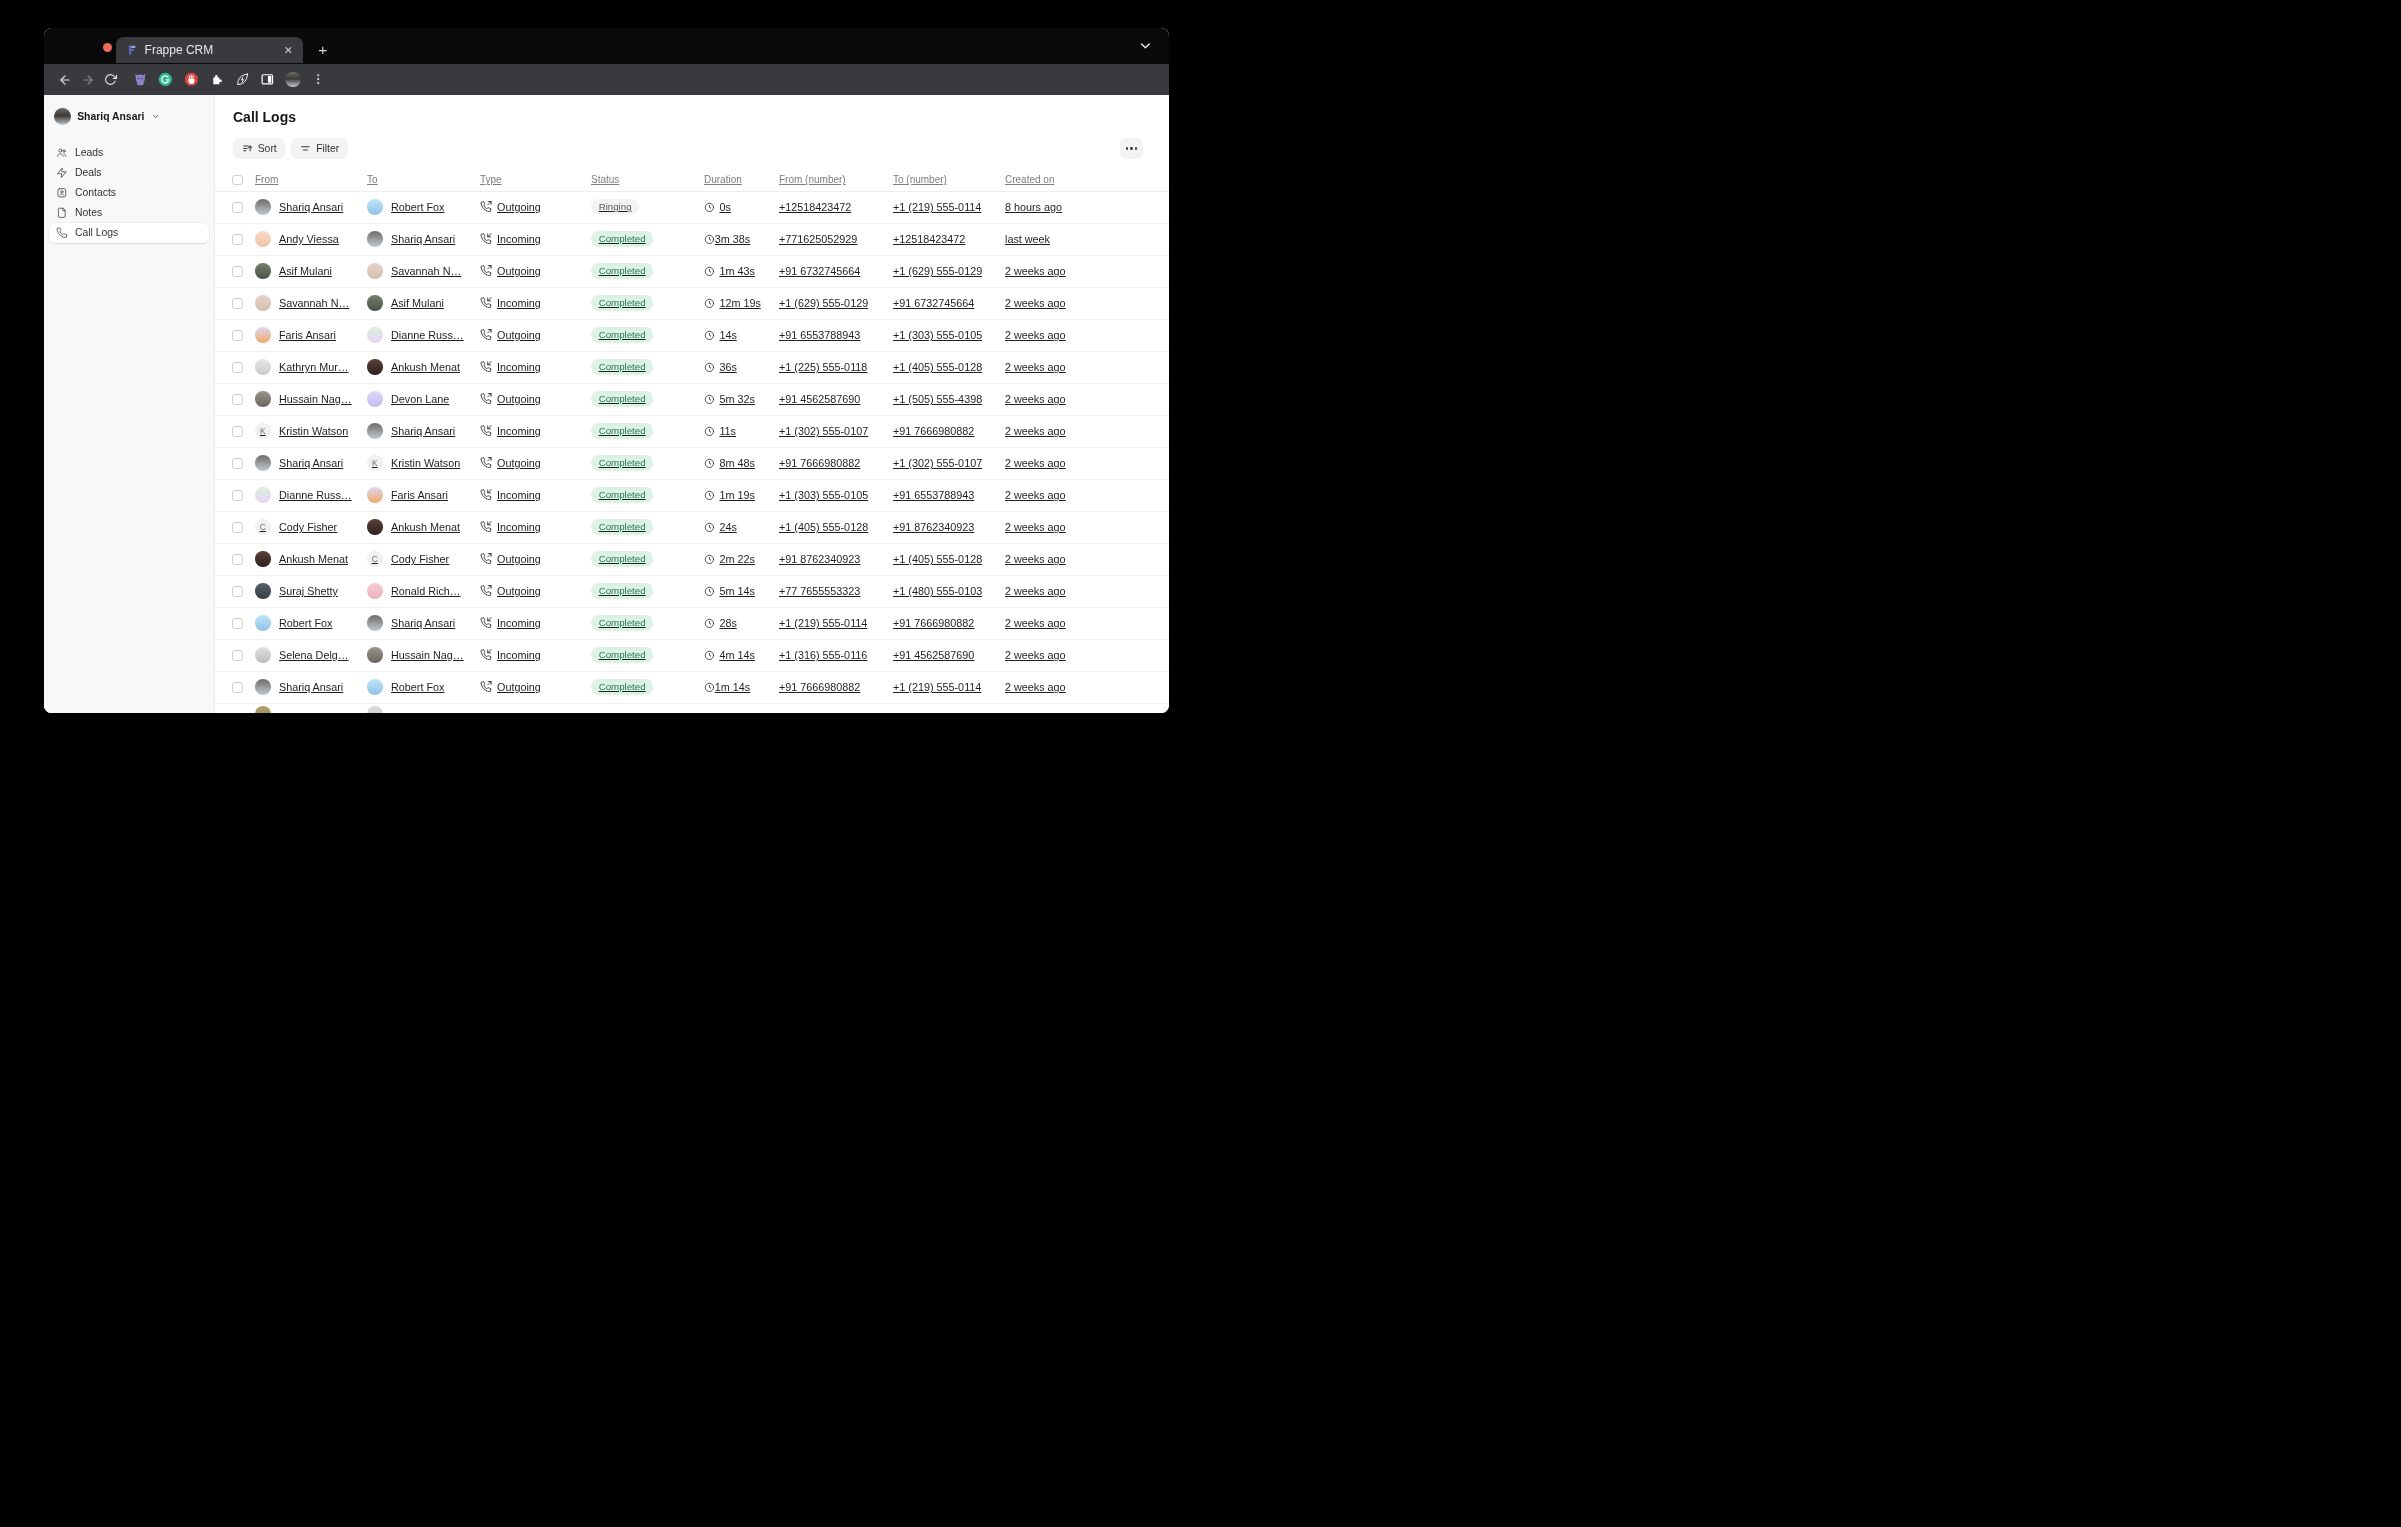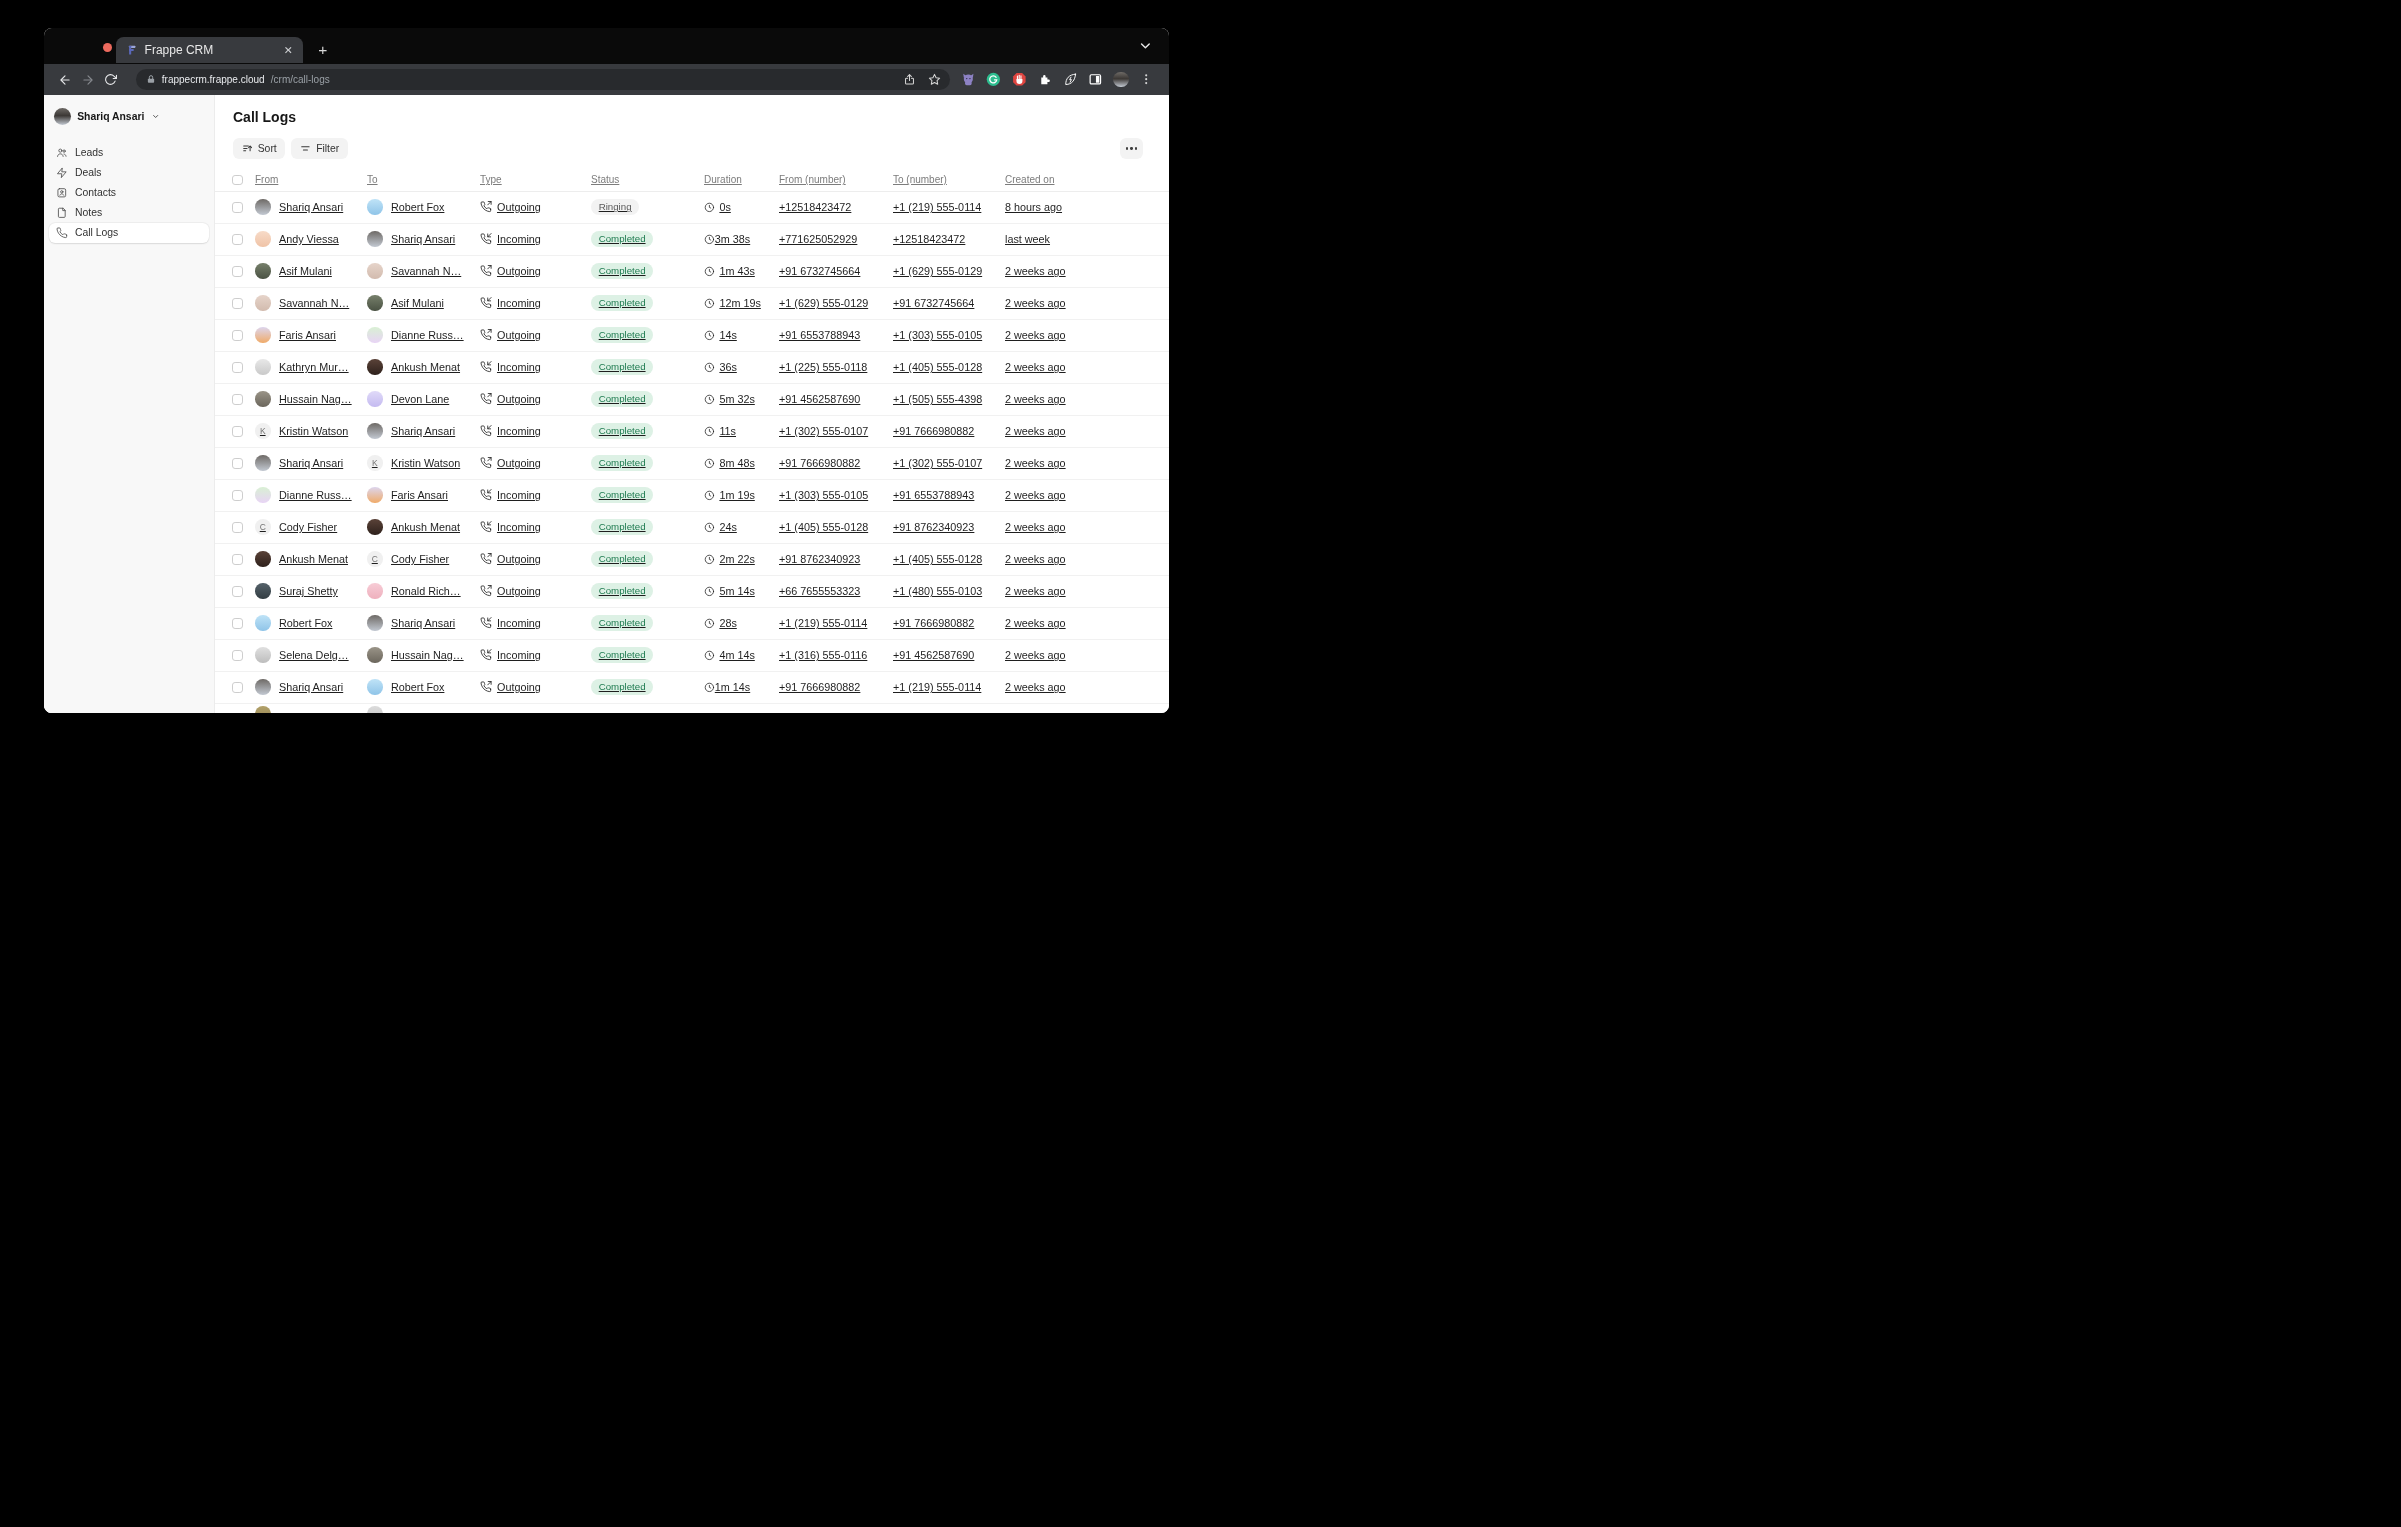--- a/index.html
+++ b/index.html
@@ -100,38 +100,20 @@
           <line x1="5" y1="12" x2="18" y2="12"></line>
           <polyline points="12 5 19 12 12 19"></polyline>
         </svg>
     </span>
     <span class="nav-ico">
       <svg width="13" height="13" viewBox="0 0 24 24" fill="none" stroke="#e5e6e8" stroke-width="2" stroke-linecap="round" stroke-linejoin="round">
           <polyline points="23 4 23 10 17 10"></polyline>
           <path d="M20.49 15a9 9 0 1 1-2.12-9.36L23 10"></path>
         </svg>
     </span>
-    <div class="omnibox">
-      <svg width="10" height="10.8" viewBox="0 0 24 24" fill="none" stroke="#9aa0a6" stroke-width="2.4" stroke-linecap="round">
-          <rect x="4.5" y="10.5" width="15" height="9.5" rx="2" fill="#9aa0a6" stroke="none"></rect>
-          <path d="M8 10.5V7a4 4 0 0 1 8 0v3.5"></path>
-        </svg>
-      <span class="omni-host">frappecrm.frappe.cloud</span>
-        <span class="omni-path">/crm/call-logs</span>
-      <span class="omni-right">
-        <svg width="13" height="13" viewBox="0 0 24 24" fill="none" stroke="#d6d6d6" stroke-width="1.9" stroke-linecap="round" stroke-linejoin="round">
-            <path d="M8.5 9.5H6.5A1.8 1.8 0 0 0 4.7 11.3v7.4a1.8 1.8 0 0 0 1.8 1.8h11a1.8 1.8 0 0 0 1.8-1.8v-7.4a1.8 1.8 0 0 0-1.8-1.8h-2"></path>
-            <line x1="12" y1="14" x2="12" y2="3.5"></line>
-            <polyline points="8.5 6.5 12 3 15.5 6.5"></polyline>
-          </svg>
-        <svg width="13" height="13" viewBox="0 0 24 24" fill="none" stroke="#d6d6d6" stroke-width="1.9" stroke-linejoin="round">
-            <polygon points="12 2.5 14.9 8.6 21.5 9.5 16.7 14.1 17.9 20.7 12 17.5 6.1 20.7 7.3 14.1 2.5 9.5 9.1 8.6"></polygon>
-          </svg>
-      </span>
-    </div>
     <div class="ext-area">
       <span class="ext">
         <svg width="14.7" height="14.7" viewBox="0 0 20 20">
             <polygon points="4 8 3 2.5 7 5" fill="#8d82c4"></polygon>
             <polygon points="16 8 17 2.5 13 5" fill="#8d82c4"></polygon>
             <circle cx="10" cy="9.5" r="6.2" fill="#8d82c4"></circle>
             <rect x="5.5" y="13" width="9" height="5" rx="2.2" fill="#8d82c4"></rect>
             <circle cx="7.8" cy="9" r="1" fill="#2e2a45"></circle>
             <circle cx="12.2" cy="9" r="1" fill="#2e2a45"></circle>
           </svg>
@@ -798,21 +780,21 @@
     <span class="cell">
                 <span class="badge status-badge completed">Completed</span>
               </span>
     <span class="cell" style="gap:4.6px">
       <svg width="10.8" height="10.8" viewBox="0 0 24 24" fill="none" stroke="#1f1f1f" stroke-width="1.7" stroke-linecap="round" stroke-linejoin="round">
                   <circle cx="12" cy="12" r="9.3"></circle>
                   <polyline points="12 7.5 12 12 15 13.5"></polyline>
                 </svg>
       <span class="duration-text">5m 14s</span>
     </span>
-    <span class="cell from-number">+66 7655553323</span>
+    <span class="cell from-number">+77 7655553323</span>
     <span class="cell to-number">+1 (480) 555-0103</span>
     <span class="cell created-on">2 weeks ago</span>
   </div>
 
   <div class="grid trow">
     <span class="cell">
                 <span class="checkbox"></span>
               </span>
     <span class="cell person">
                 <span class="avatar from-avatar" style="background: linear-gradient(rgb(191, 227, 247) 0%, rgb(143, 196, 232) 100%);"></span>

